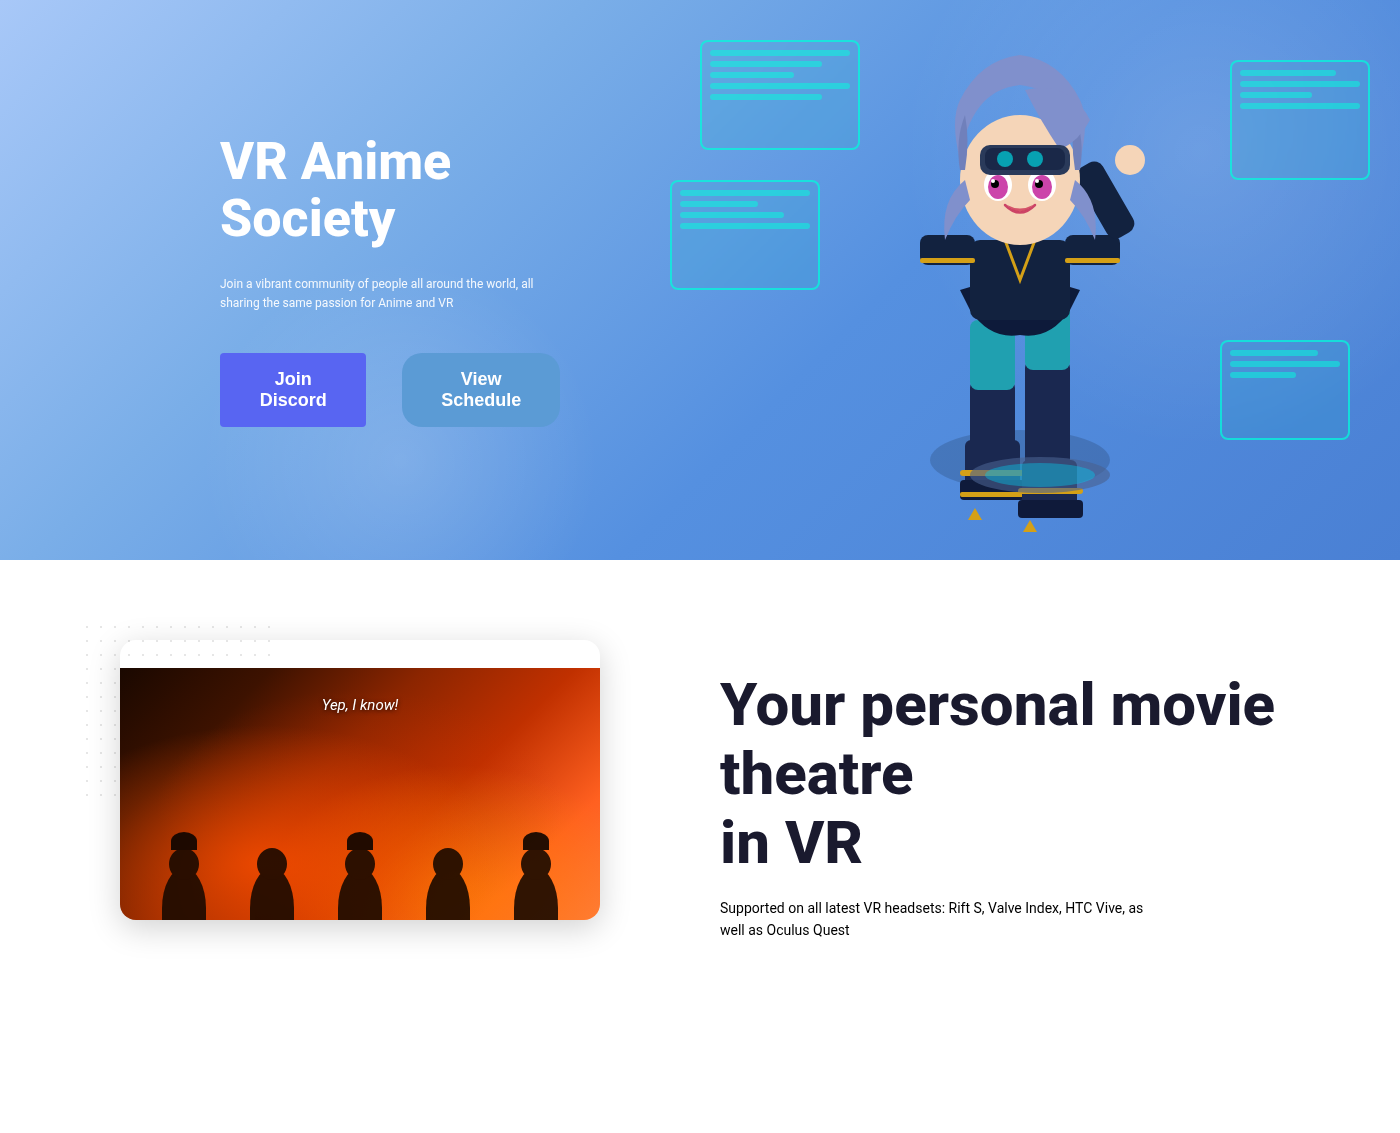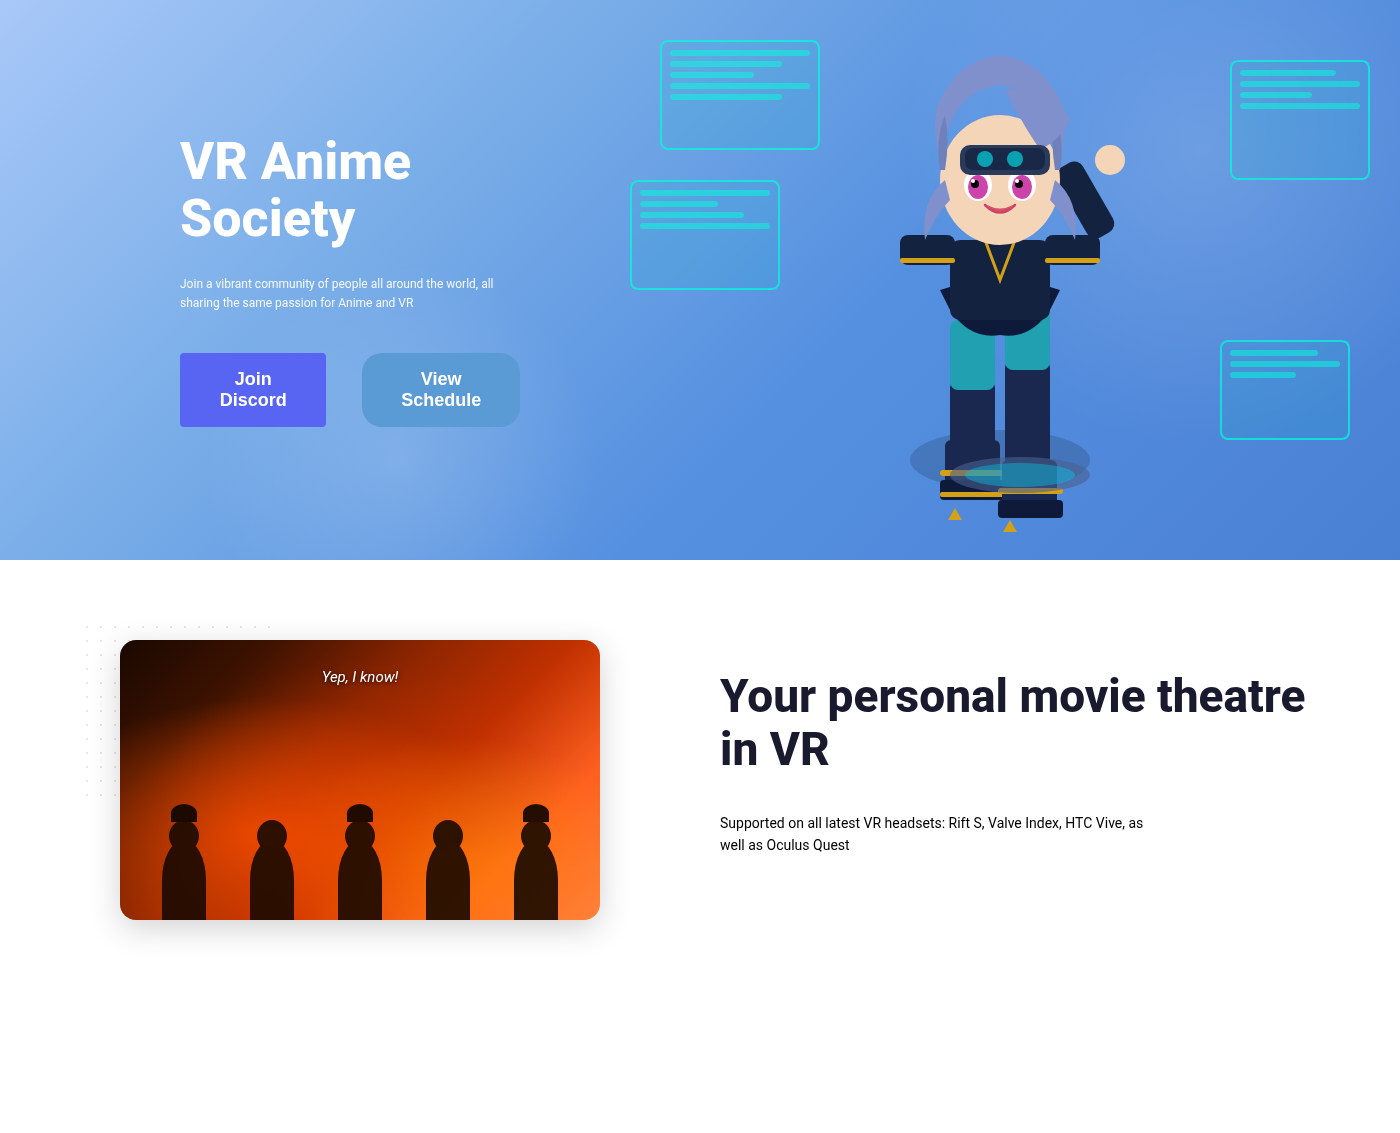--- a/index.html
+++ b/index.html
@@ -18,20 +18,21 @@
 
     
     .hero {
       width: 100%;
       min-height: 560px;
       background: linear-gradient(135deg, #a8c8f8 0%, #7aaee8 30%, #5590e0 60%, #4a80d4 100%);
       position: relative;
       display: flex;
       align-items: center;
       overflow: hidden;
+      padding-left: 40px;
     }
 
     .hero-left {
       flex: 0 0 600px;
       padding: 80px 80px 80px 180px;
       z-index: 2;
     }
 
     .hero-title {
       font-size: 52px;
@@ -189,20 +190,21 @@
         #3d1200 20%,
         #8b2500 40%,
         #c03000 60%,
         #ff6020 80%,
         #ff8040 100%
       );
       position: relative;
       display: flex;
       align-items: flex-start;
       padding-top: 30px;
+      margin-top: 28px;
     }
 
     
     .fire-overlay {
       position: absolute;
       inset: 0;
       background: 
         radial-gradient(ellipse at 30% 70%, rgba(255,80,0,0.8) 0%, transparent 50%),
         radial-gradient(ellipse at 70% 80%, rgba(255,140,0,0.6) 0%, transparent 40%),
         radial-gradient(ellipse at 50% 50%, rgba(200,50,0,0.4) 0%, transparent 60%);
@@ -281,25 +283,25 @@
       z-index: 0;
       opacity: 0.5;
     }
 
     .content-right {
       flex: 1;
       padding-top: 50px;
     }
 
     .content-heading {
-      font-size: 46px;
+      font-size: 60px;
       font-weight: 800;
       color: #1a1a2e;
       line-height: 1.15;
-      margin-bottom: 36px;
+      margin-bottom: 20px;
     }
 
     .content-body {
       font-size: 18px;
       color: #333;
       line-height: 1.7;
       margin-bottom: 28px;
       max-width: 480px;
     }
 

